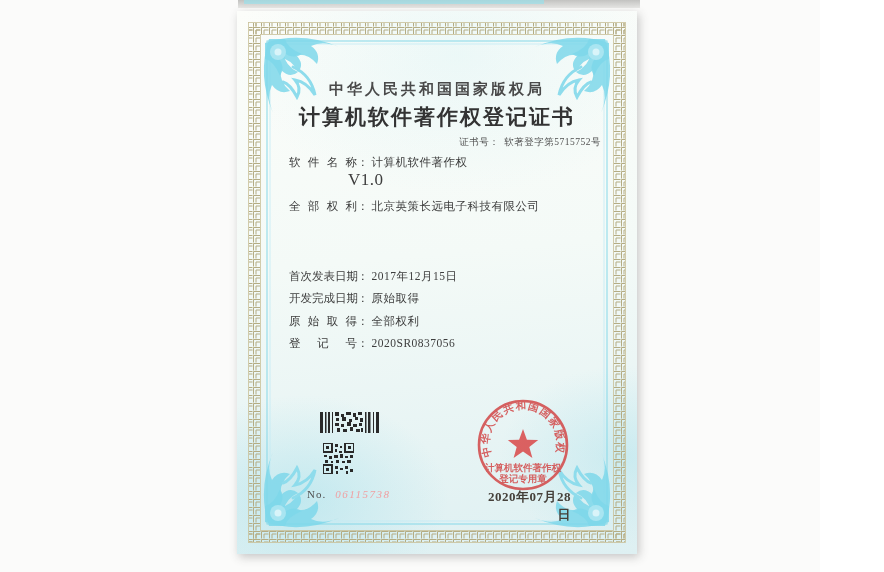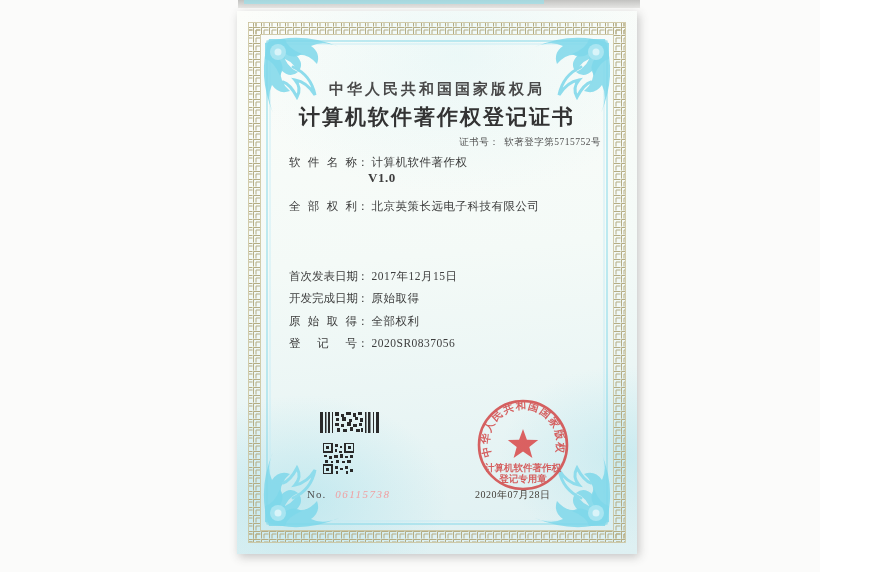--- a/index.html
+++ b/index.html
@@ -21,30 +21,30 @@
   .authority { left:0; top:69px; width:100%; text-align:center; font-size:15px; font-weight:600;
     letter-spacing:3px; color:#4a4a4a; }
   .cert-title { left:0; top:92px; width:100%; text-align:center; font-size:21px; font-weight:700;
     letter-spacing:2px; color:#333; }
   .certno-row { top:125px; right:36px; font-size:9.5px; color:#4f4f4f; letter-spacing:.5px; }
   .certno-row .lbl { margin-right:5px; }
   .field-row { left:52px; font-size:11.5px; color:#3d3d3d; white-space:nowrap; }
   .flabel { display:inline-block; width:68px; text-align:justify; text-align-last:justify; }
   .fcolon { display:inline-block; margin:0 3px 0 0; }
   .fvalue { letter-spacing:.5px; }
-  .subvalue { left:131px; font-size:13px; color:#3d3d3d; letter-spacing:.5px;font-weight:bold; }
+  .subvalue { left:111px; font-size:17px; color:#3d3d3d; letter-spacing:.5px; }
   .statement { left:52px; top:351px; width:330px; font-size:11.5px; line-height:25px;
     text-indent:2em; color:#3e3e3e; }
   .barcode { left:83px; top:401px; }
   .qr { left:86px; top:432px; }
   .serial { left:70px; top:477px; font-size:11px; color:#4f4f4f; letter-spacing:1px; }
   .serial .num { color:#f0a0a2; margin-left:9px; letter-spacing:1.5px;font-style:italic; }
   .seal-svg { left:236px; top:387px; width:100px; height:100px; z-index:2; opacity:.88; }
-  .issue-date { left:238px; top:477px; width:96px; text-align:left; font-size:10px;
-    color:#45403a; letter-spacing:.5px; z-index:3; font-weight:400; }
+  .issue-date { left:238px; top:477px; width:96px; text-align:right; font-size:13px;
+    color:#45403a; letter-spacing:.5px; z-index:3; font-weight:700; }
 </style>
 </head>
 <body>
 
 <div class="stage">
   <div class="top-shadow"></div>
   <div class="top-cyan-sliver"></div>
 
   <div class="certificate">
 

